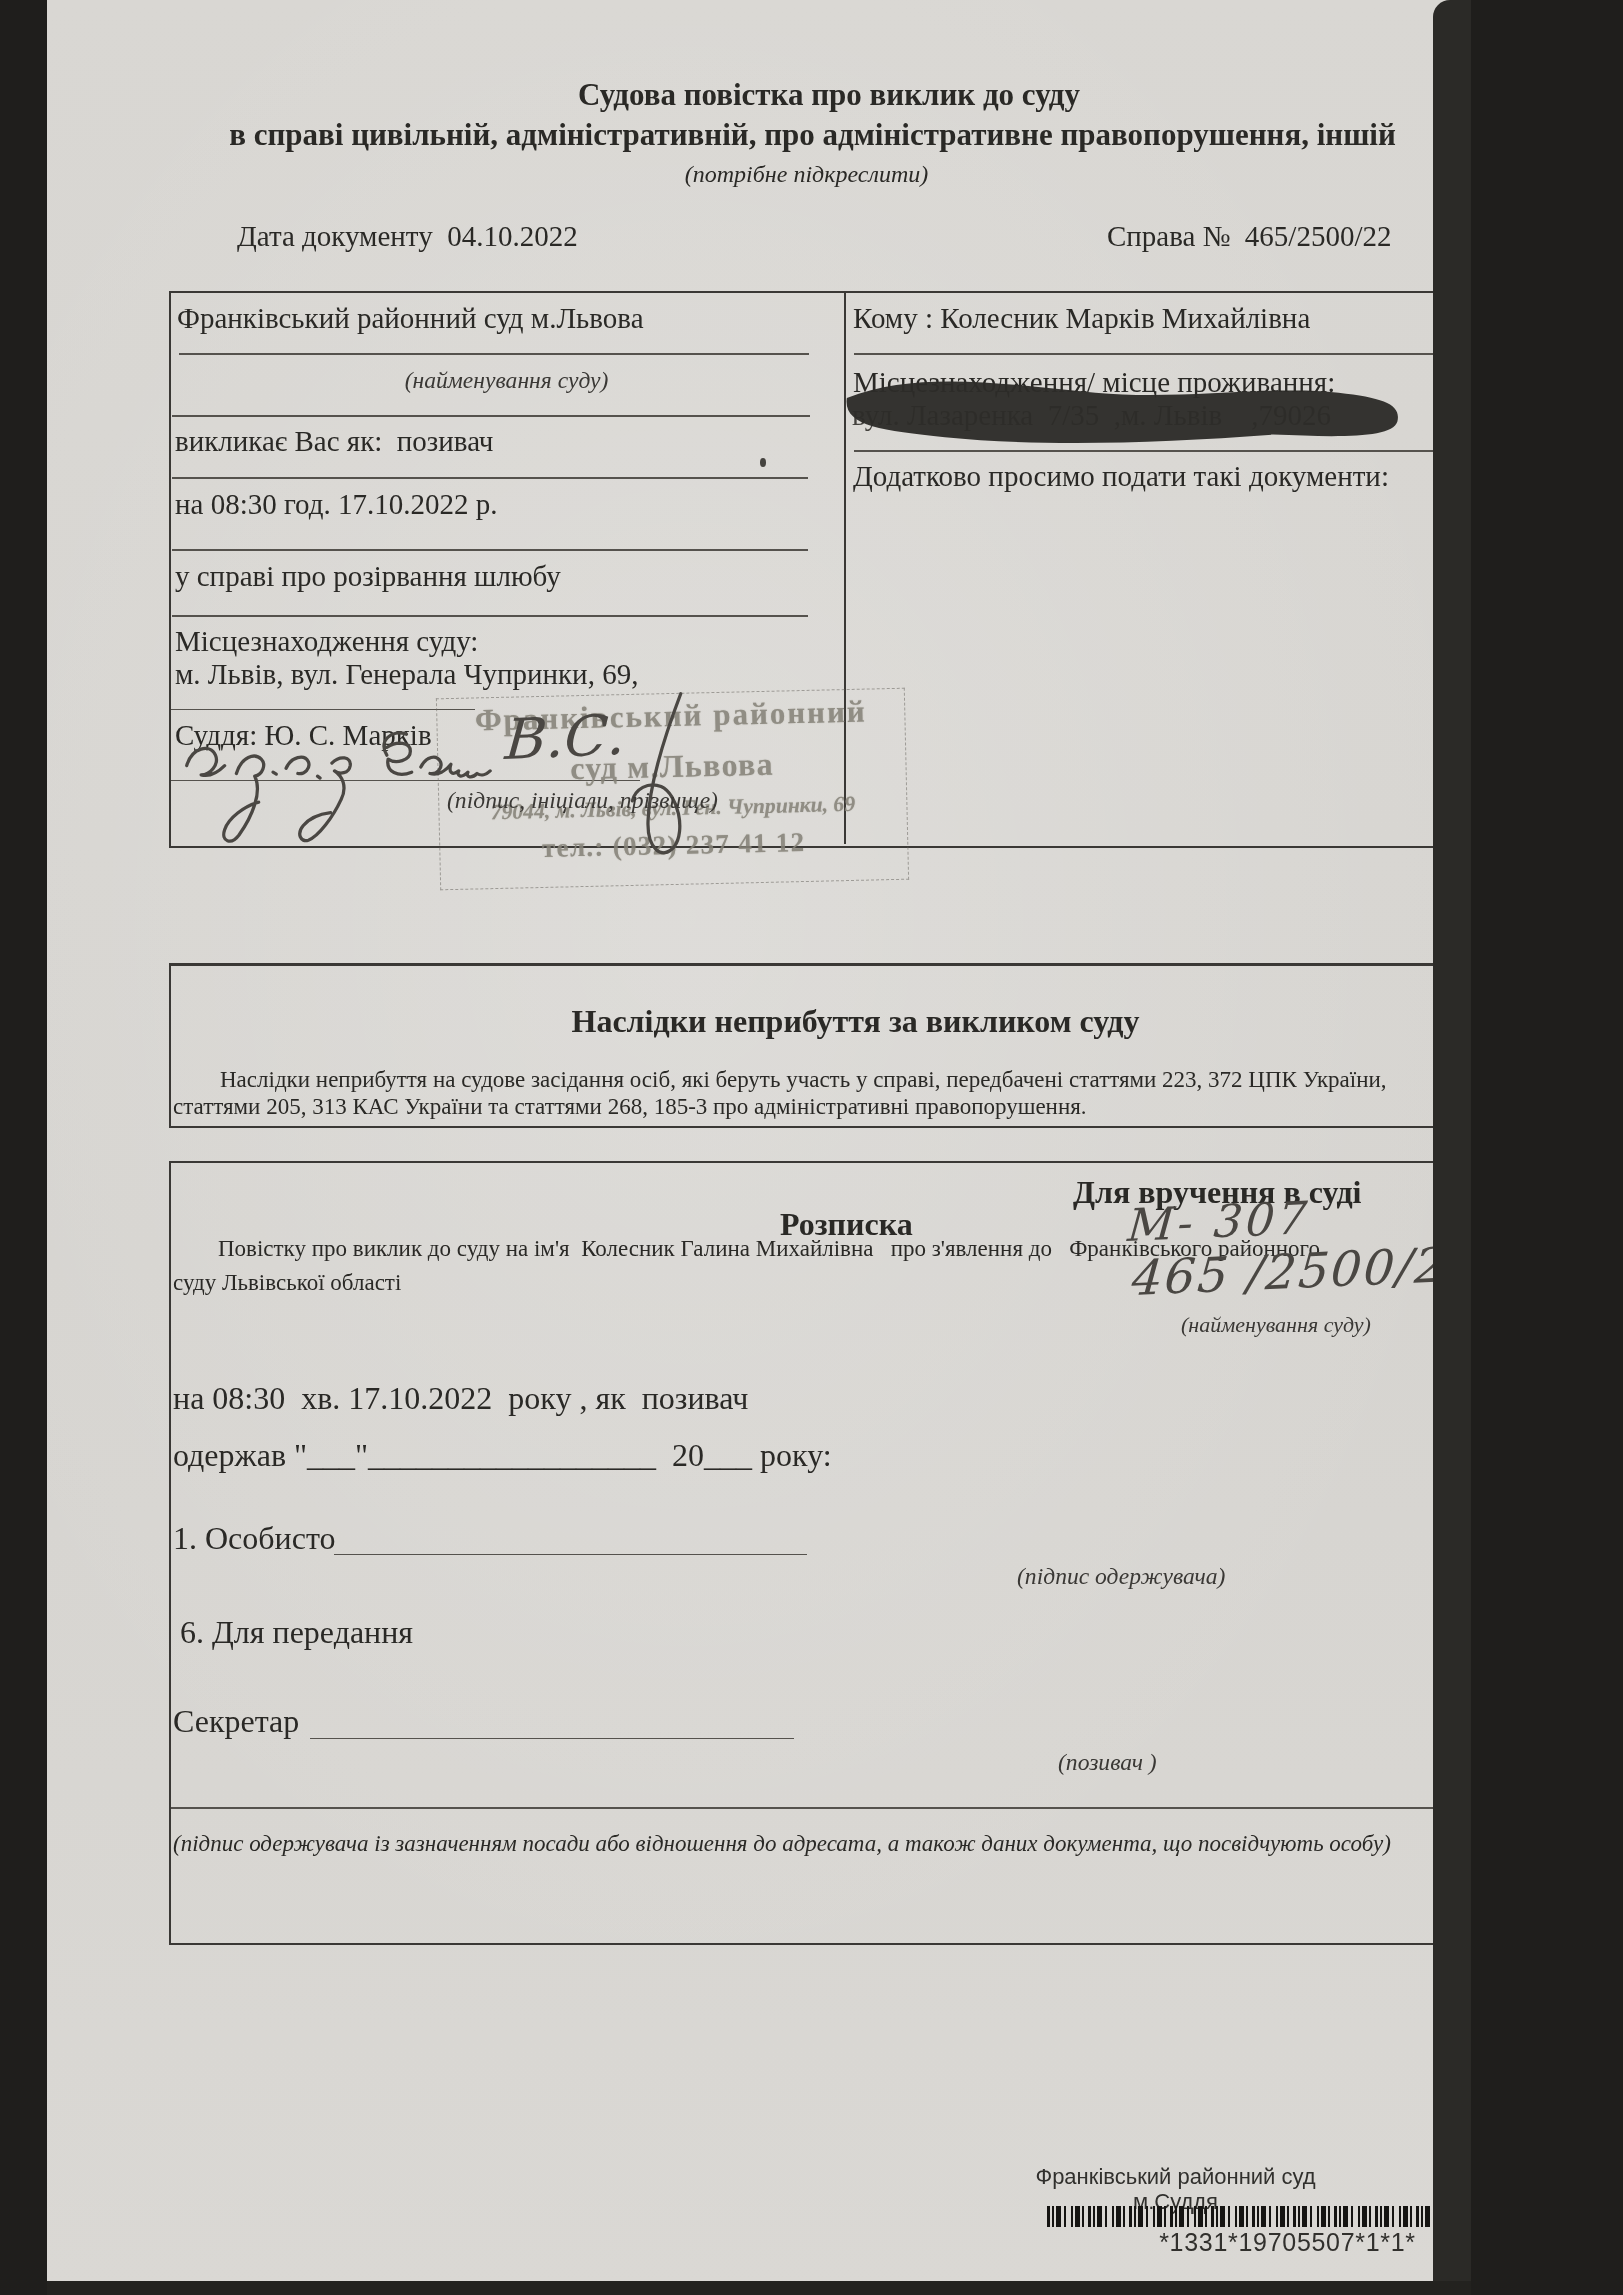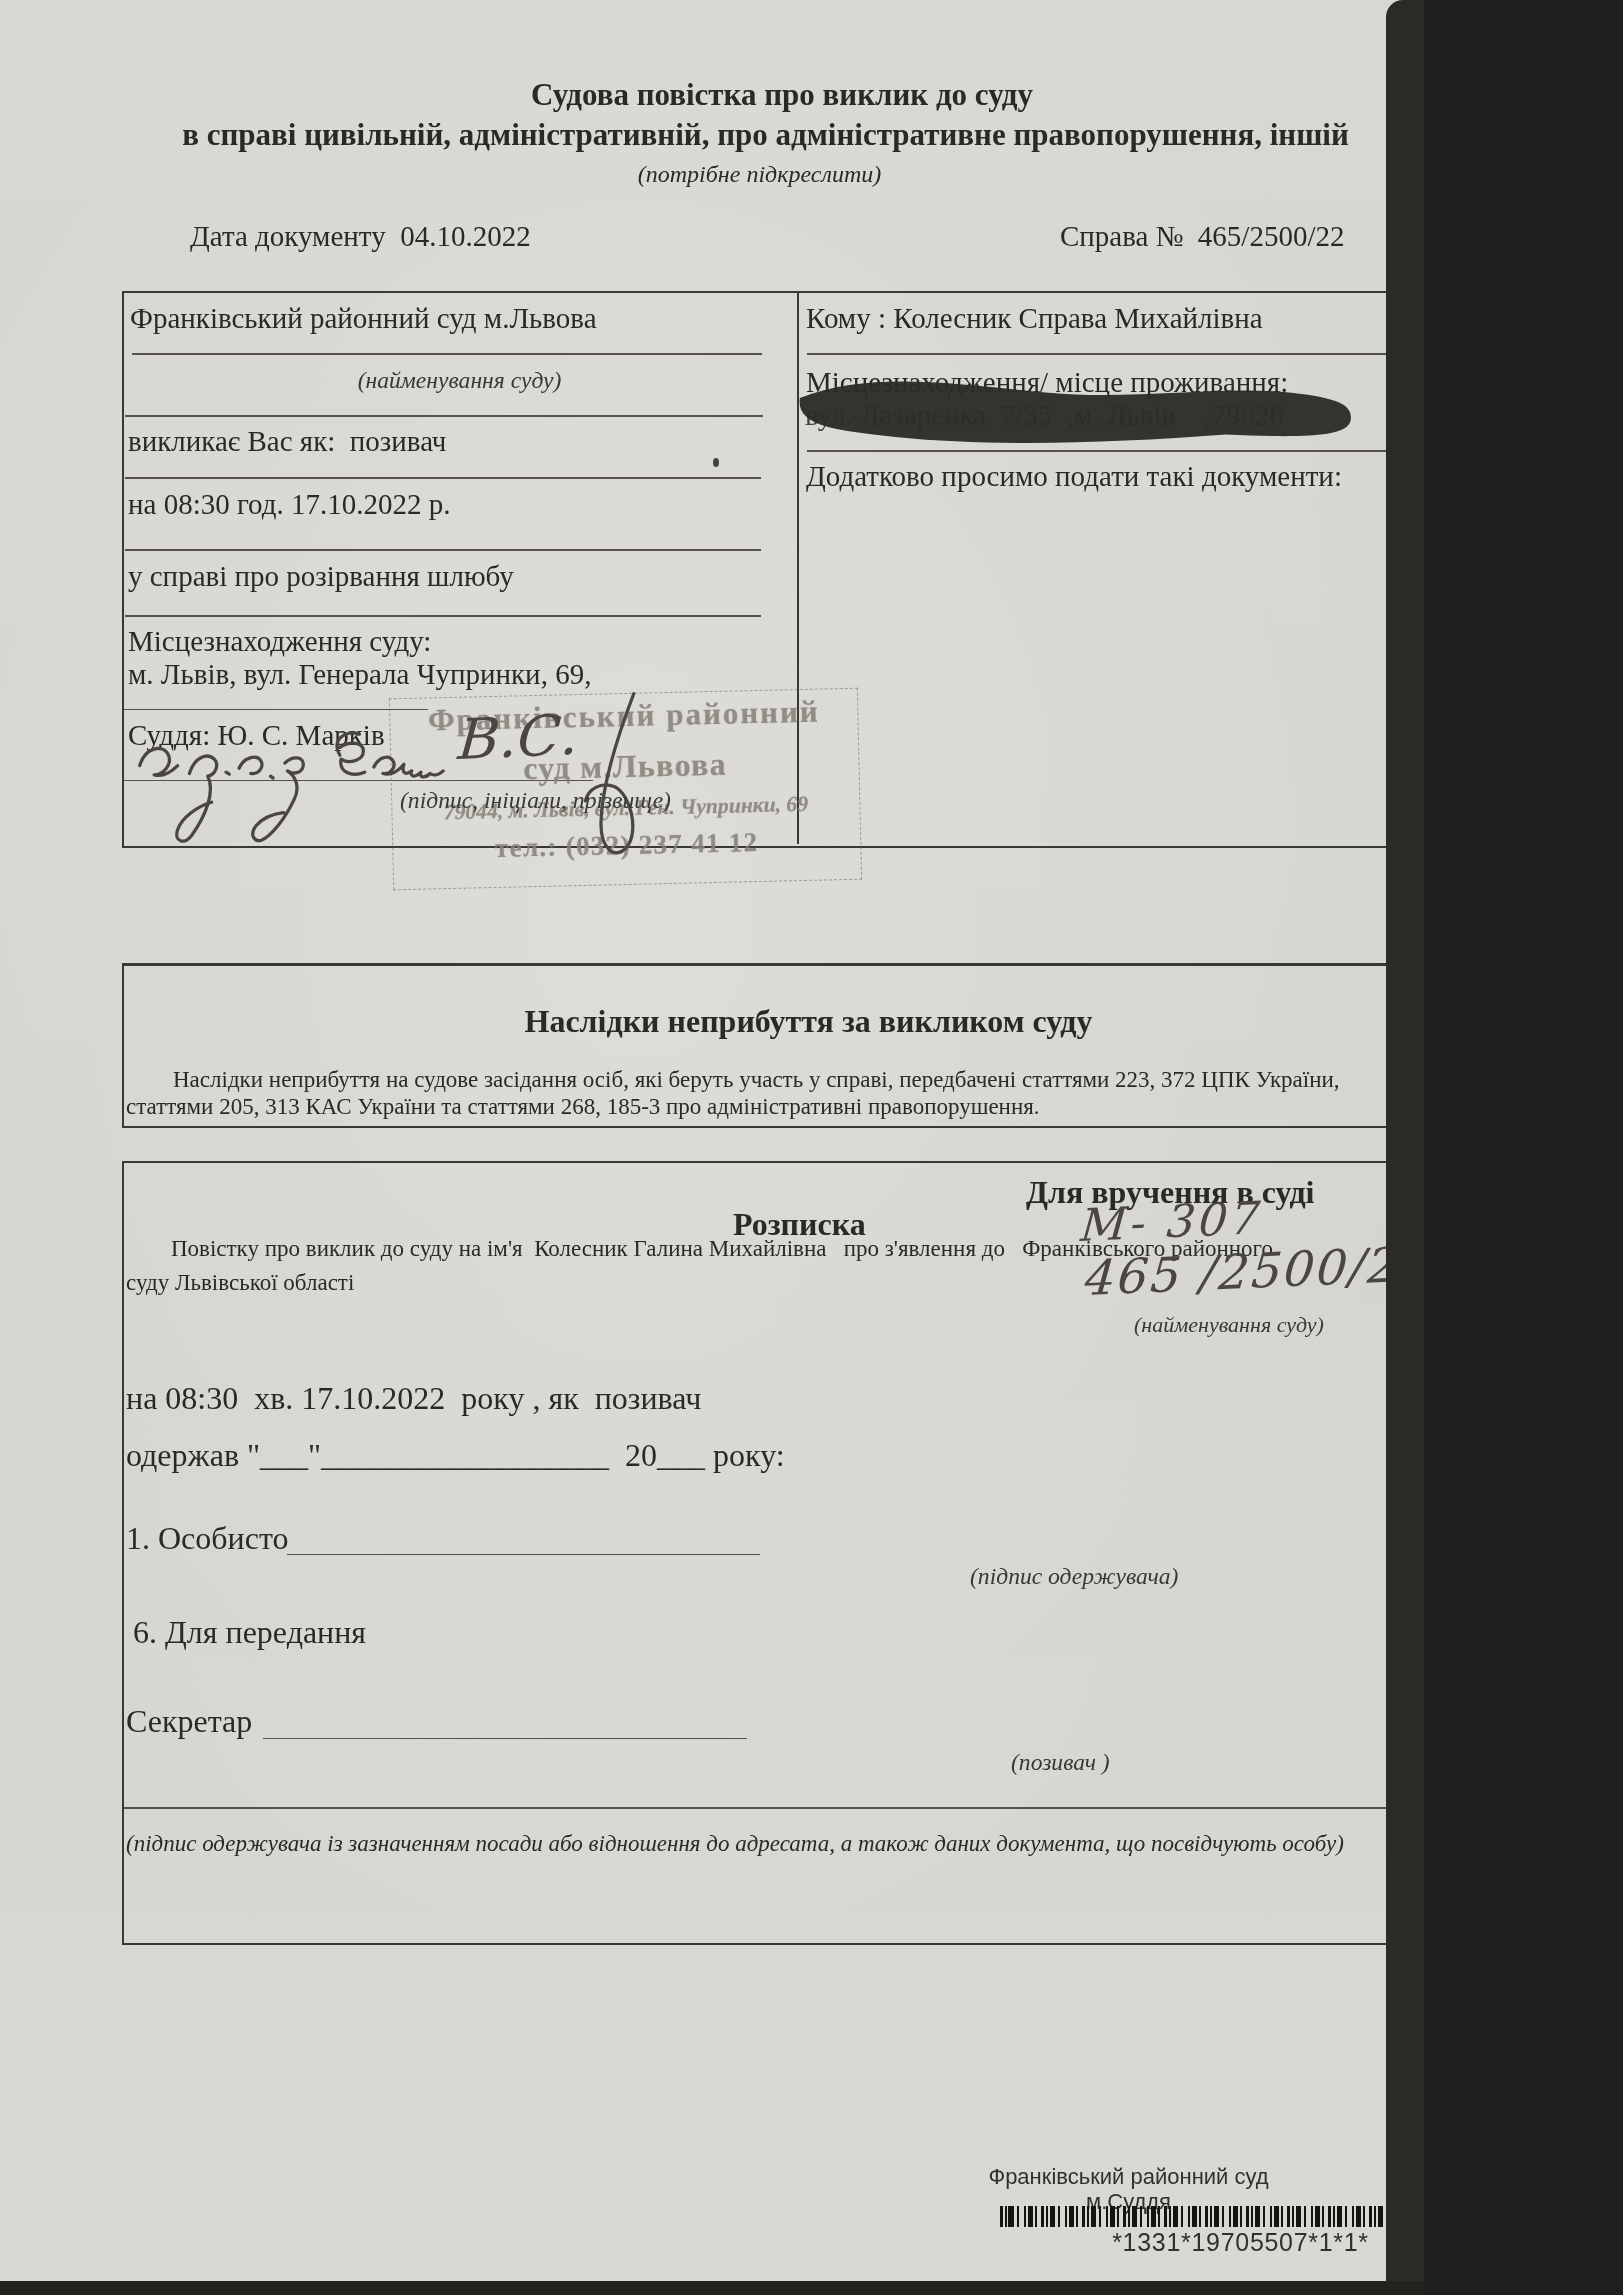--- a/index.html
+++ b/index.html
@@ -1,20 +1,20 @@
 <!DOCTYPE html>
 <html style="font-size:10.5px"><head>
 <meta charset="utf-8">
 <style>
   html,body{margin:0;padding:0;background:#1f1e1c;}
   #page{position:relative;width:1424px;height:2295px;overflow:hidden;
     background:
       radial-gradient(ellipse 1178px 1571px at 45% 40%, rgba(255,255,255,.18), rgba(0,0,0,0) 70%),
       linear-gradient(180deg,#d9d7d3 0%,#d6d4d0 55%,#dad8d4 100%);
-    font-family:"Liberation Serif", serif; color:#2a2926;}
+    font-family:"Liberation Serif", serif; color:#2a2926;margin-left:47px;}
   .abs{position:absolute;}
   .t{white-space:pre-wrap;font-family:"Liberation Serif",serif;color:#2a2926;line-height:1.16;}
   .b{font-weight:bold;text-align:right;}
   .i{font-style:italic;}
   .fs48{font-size:31px;} .fs44{font-size:29px;} .fs43{font-size:32px;}
   .fs39{font-size:23px;} .fs37{font-size:24px;}
   .center{text-align:center;}
   .rule{position:absolute;border-bottom:2px solid #55524d;height:0;}
   .rule.thin{border-bottom-width:1.3px;}
   .boxborder{position:absolute;border:2px solid #3a3835;background:transparent;}
@@ -85,21 +85,21 @@
     <path d="M156 72 l5 3"></path>
     <path d="M176 66 C184 48 204 44 210 56 C214 66 204 76 194 74"></path>
     <path d="M224 78 l4 3"></path>
     <path d="M246 58 C258 46 276 48 274 62 C272 74 258 76 250 70 C262 78 270 94 260 114 C248 140 226 170 210 176 C198 180 192 166 202 154 C212 142 228 136 244 134"></path>
     <path d="M330 46 C316 24 338 6 360 14 M330 34 C346 24 366 26 366 40 C366 54 344 60 332 52 C328 72 348 80 368 72"></path>
     <path d="M382 64 C390 48 406 44 412 56 C416 66 406 76 396 74 C408 78 420 70 428 60 C424 72 430 78 440 70 C436 78 444 82 454 72 C450 80 460 82 468 74 C474 78 482 76 488 70"></path>
   </svg>
 
   <div class="abs t caption center" style="left:357px;top:787px;width:357px;z-index:6;">(підпис, ініціали, прізвище)</div>
 
-  <div class="abs t fs44" style="left:806px;top:302px;">Кому : Колесник Справа Михайлівна</div>
+  <div class="abs t fs44" style="left:806px;top:302px;">Кому : Колесник Марків Михайлівна</div>
   <div class="rule" style="left:807px;top:353px;width:686px;"></div>
   <div class="abs t fs44" style="left:806px;top:366px;">Місцезнаходження/ місце проживання:</div>
   <div class="abs t fs44" style="left:805px;top:399px;color:#44423e;z-index:1;">вул. Лазаренка  7/35  ,м. Львів    ,79026</div>
   <svg id="redaction" style="z-index:2;" viewBox="0 0 880 130">
     <path d="M10 52 C120 8 260 32 390 44 C520 56 660 32 762 44 C832 52 858 62 852 88 C844 114 762 112 662 108 C480 122 300 126 160 112 C60 102 4 94 10 52 Z" fill="#2d2c29" opacity="0.96"></path>
   </svg>
   <div class="rule" style="left:807px;top:450px;width:686px;"></div>
   <div class="abs t fs44" style="left:806px;top:460px;">Додатково просимо подати такі документи:</div>
 
   <div class="speck" style="left:713px;top:458px;width:5.9px;height:8.5px;"></div>

